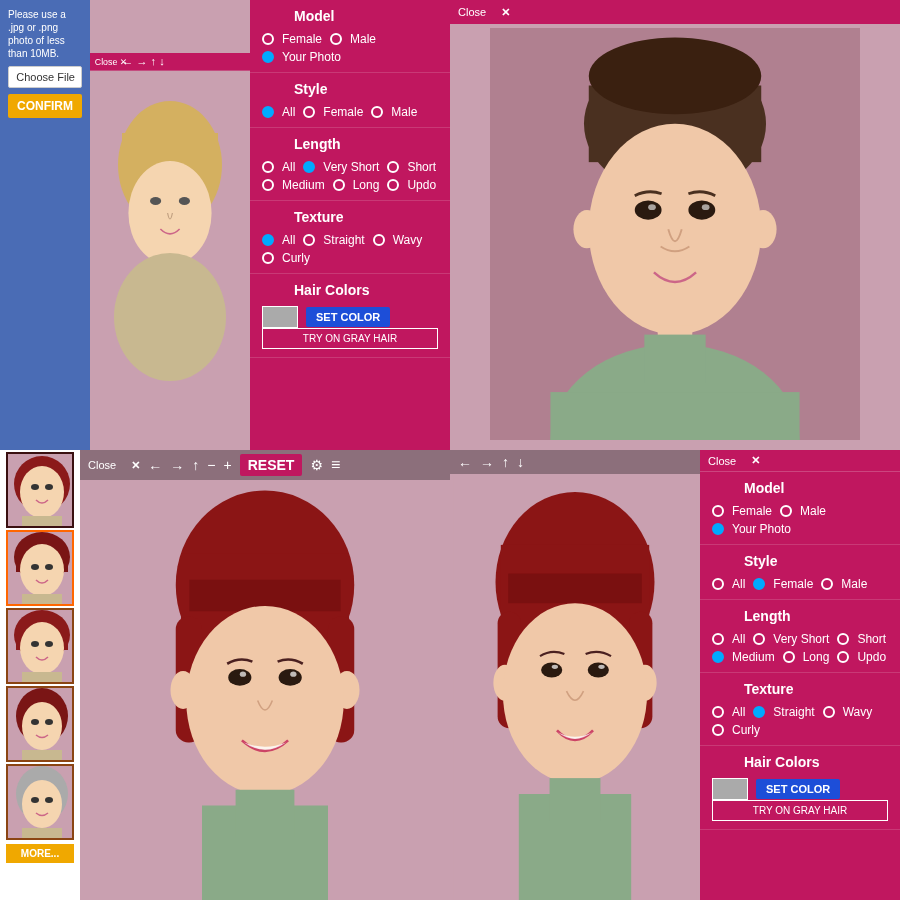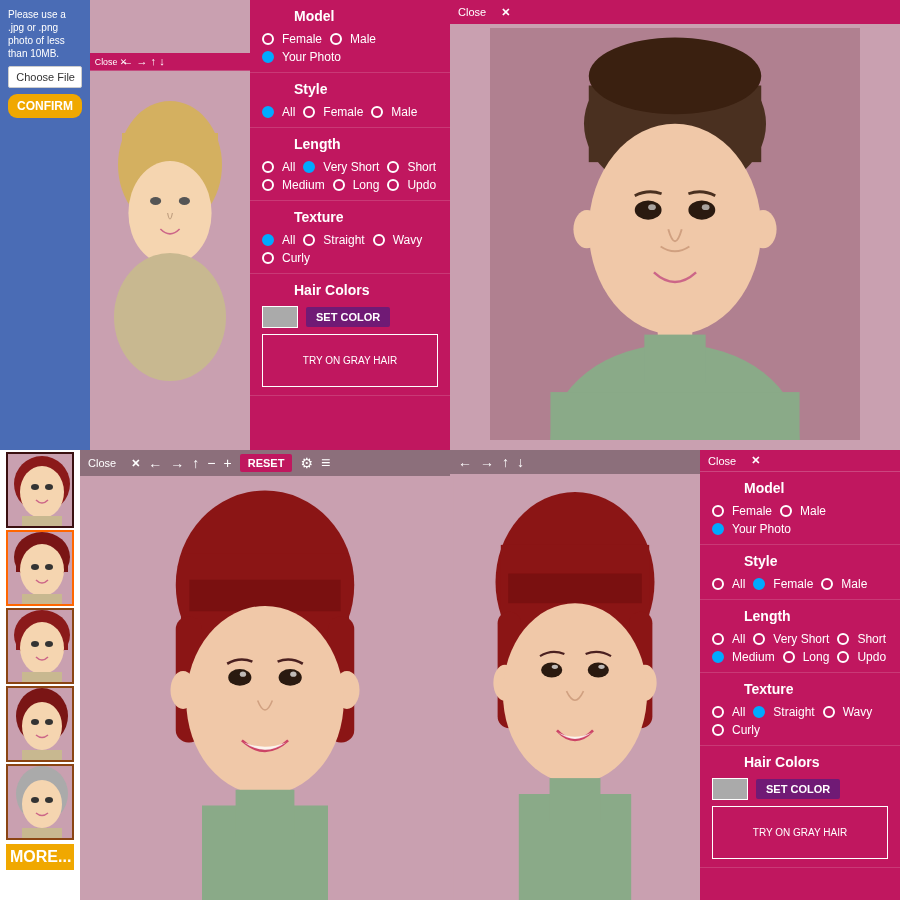--- a/index.html
+++ b/index.html
@@ -55,21 +55,21 @@
       border-radius: 2px;
     }
     .confirm-btn {
       background: #f0a800;
       border: none;
       color: white;
       padding: 5px;
       font-size: 12px;
       font-weight: bold;
       cursor: pointer;
-      border-radius: 9px;
+      border-radius: 2px;
     }
 
     
     .panel-area {
       flex: 1;
       display: flex;
       flex-direction: row;
       overflow: hidden;
     }
 
@@ -152,39 +152,38 @@
       gap: 8px;
       margin-top: 4px;
     }
     .color-swatch {
       width: 36px;
       height: 22px;
       background: #aaa;
       border: 1px solid #fff;
     }
     .set-color-btn {
-      background: #701a75;
+      background: #1d4ed8;
       color: white;
       border: none;
       padding: 4px 10px;
       font-size: 11px;
       font-weight: bold;
       cursor: pointer;
       border-radius: 2px;
       text-transform: uppercase;
     }
     .try-gray-btn {
       background: transparent;
       color: white;
       border: 1px solid white;
-      padding: 20px 8px;
+      padding: 4px 8px;
       font-size: 10px;
       cursor: pointer;
       width: 100%;
-      margin-top: 6px;
       text-transform: uppercase;
     }
 
     
     .quad-tr {
       background: #c9a0b0;
       position: relative;
     }
 
     
@@ -215,21 +214,21 @@
       overflow: hidden;
       position: relative;
     }
     .thumb.active {
       border-color: #ff6600;
     }
     .more-btn {
       width: 68px;
       background: #f0a800;
       color: white;
-      font-size: 16px;
+      font-size: 10px;
       font-weight: bold;
       padding: 4px;
       text-align: center;
       cursor: pointer;
       border: none;
       margin-top: 2px;
     }
 
     
     .bl-main {
@@ -256,21 +255,21 @@
       font-size: 14px;
       cursor: pointer;
       background: none;
       border: none;
     }
     .reset-btn {
       background: #c0175f;
       color: white;
       border: none;
       padding: 3px 8px;
-      font-size: 11px;
+      font-size: 14px;
       font-weight: bold;
       cursor: pointer;
       border-radius: 2px;
     }
     .gear-icon {
       color: white;
       font-size: 14px;
       cursor: pointer;
     }
     .hamburger-icon {

